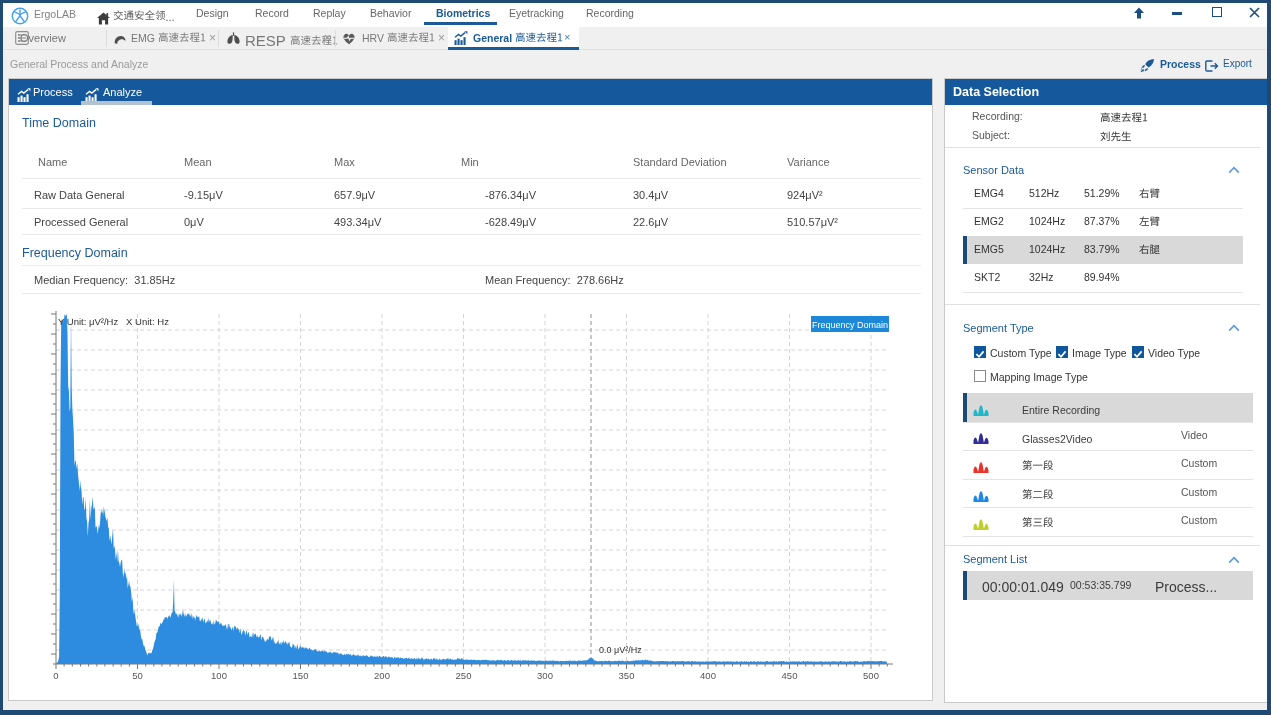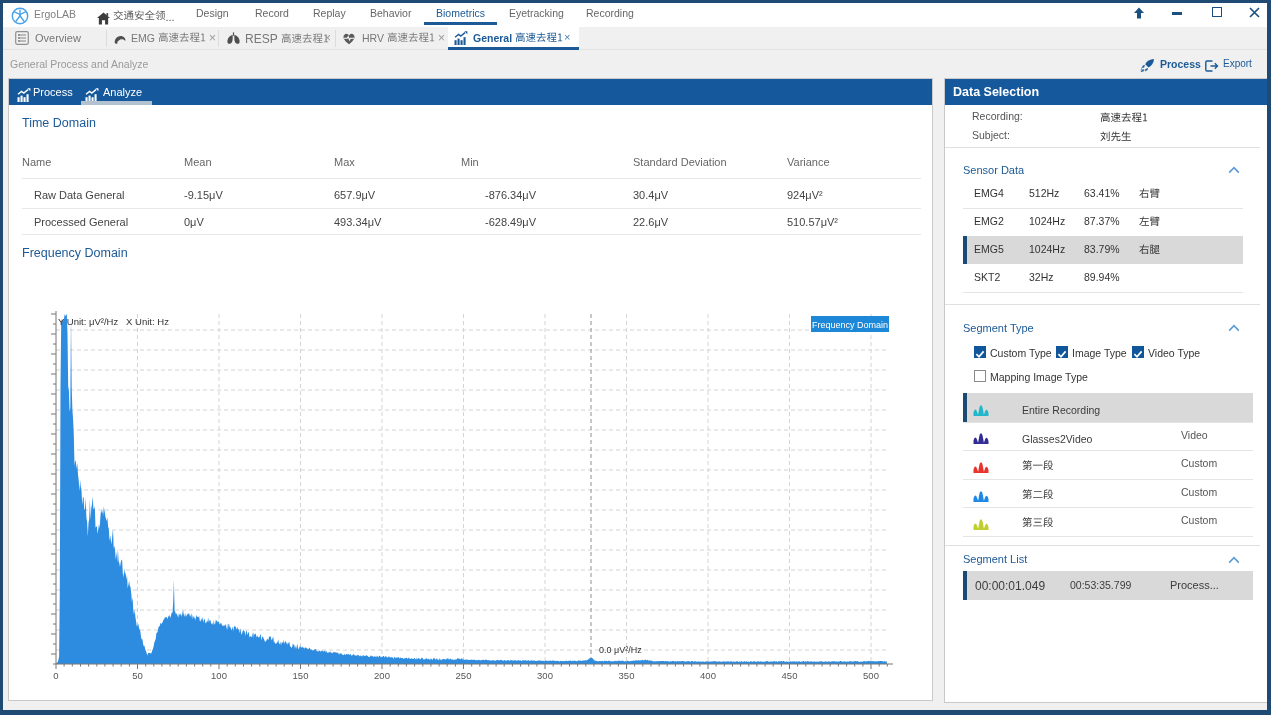--- a/index.html
+++ b/index.html
@@ -37,21 +37,21 @@
         <path transform="translate(21,9.24) scale(0.0105,-0.0105)" d="M414 823C430 793 447 756 461 725H93V522H168V654H829V522H908V725H549C534 758 510 806 491 842ZM656 378C625 297 581 232 524 178C452 207 379 233 310 256C335 292 362 334 389 378ZM299 378C263 320 225 266 193 223C276 195 367 162 456 125C359 60 234 18 82 -9C98 -25 121 -59 130 -77C293 -42 429 10 536 91C662 36 778 -23 852 -73L914 -8C837 41 723 96 599 148C660 209 707 285 742 378H935V449H430C457 499 482 549 502 596L421 612C401 561 372 505 341 449H69V378Z"></path>
         <path transform="translate(31.5,9.24) scale(0.0105,-0.0105)" d="M493 851C392 692 209 545 26 462C45 446 67 421 78 401C118 421 158 444 197 469V404H461V248H203V181H461V16H76V-52H929V16H539V181H809V248H539V404H809V470C847 444 885 420 925 397C936 419 958 445 977 460C814 546 666 650 542 794L559 820ZM200 471C313 544 418 637 500 739C595 630 696 546 807 471Z"></path>
         <path transform="translate(42,9.24) scale(0.0105,-0.0105)" d="M695 508C692 160 681 37 442 -32C455 -44 474 -69 480 -84C735 -6 755 139 758 508ZM726 94C793 41 877 -32 918 -78L966 -32C924 13 838 84 771 134ZM205 548C241 511 283 460 304 427L354 462C334 493 292 541 254 577ZM531 612V140H599V554H851V142H921V612H727C740 644 754 682 768 718H950V784H506V718H697C687 684 673 644 660 612ZM266 841C221 723 135 591 34 505C49 494 74 471 86 458C160 525 225 611 275 703C342 633 417 548 453 491L499 544C460 601 376 692 305 762C314 782 323 803 331 823ZM101 386V320H363C330 253 283 173 244 118C218 142 192 166 167 187L117 149C192 83 283 -10 326 -70L380 -25C359 3 327 37 292 72C346 149 417 265 456 361L408 390L396 386Z"></path>
       </svg><span style="color:#5a5a5a;font-size:11px">...</span></span>
 <span class="mi" style="left:193px">Design</span>
 <span class="mi" style="left:252px">Record</span>
 <span class="mi" style="left:310px">Replay</span>
 <span class="mi" style="left:367px">Behavior</span>
 <span class="mi" style="left:506px">Eyetracking</span>
 <span class="mi" style="left:583px">Recording</span>
-<span class="mi" style="left:433px;color:#1b5a96;font-weight:normal">Biometrics</span>
+<span class="mi" style="left:433px;color:#1b5a96;font-weight:bold">Biometrics</span>
 <div class="abs" style="left:421px;top:19px;width:73px;height:3px;background:#1b5a96"></div>
 <svg class="abs" style="left:1130px;top:4px" width="12" height="12" viewBox="0 0 12 12">
       <path d="M6,0.5 L11,6 L8,6 L8,11.5 L4,11.5 L4,6 L1,6 Z" fill="#1a4f80"></path>
     </svg>
 <div class="abs" style="left:1169px;top:9px;width:10px;height:2.5px;background:#1a4f80"></div>
 <div class="abs" style="left:1209px;top:4px;width:10px;height:10px;border:1.8px solid #1a4f80"></div>
 <svg class="abs" style="left:1246px;top:4px" width="11" height="11" viewBox="0 0 11 11">
       <path d="M1,1 L10,10 M10,1 L1,10" stroke="#1a4f80" stroke-width="1.6"></path>
     </svg>
 </div>
@@ -60,40 +60,40 @@
         <rect x="0.7" y="0.7" width="12.6" height="12.6" rx="1.5" fill="none" stroke="#8f8f8f" stroke-width="1.2"></rect>
         <g stroke="#8f8f8f" stroke-width="1.1">
           <line x1="3" y1="4" x2="11" y2="4"></line>
           <line x1="3" y1="7" x2="11" y2="7"></line>
           <line x1="3" y1="10" x2="11" y2="10"></line>
         </g>
         <rect x="3" y="3.2" width="2" height="1.6" fill="#8f8f8f"></rect>
         <rect x="3" y="6.2" width="2" height="1.6" fill="#8f8f8f"></rect>
         <rect x="3" y="9.2" width="2" height="1.6" fill="#8f8f8f"></rect>
       </svg></span>
-    <span class="tab" style="left:32px;top:5px">Overview</span>
+    <span class="tab" style="left:17px;top:5px">Overview</span>
 <div class="abs" style="left:103px;top:3px;width:1px;height:17px;background:#dcdcdc"></div>
 <span class="tab" style="left:110px;top:4px"><svg width="14" height="13" viewBox="0 0 14 13" style="display:inline-block;vertical-align:middle">
         <path d="M1.8,11.2 C1.2,6.5 5.2,3.3 9.2,4.3 C11.7,5 12.8,7 12.3,9.2 C10.8,7 7.8,6.7 5.8,8.4 C4.5,9.5 4.1,10.3 4.3,11.9 Z" fill="#4f4f4f"></path>
       </svg></span>
     <span class="tab" style="left:128px;top:5px;font-size:10.5px">EMG <svg width="47.8" height="13.7" viewBox="0 0 47.8 13.7" style="display:inline-block;vertical-align:middle;" fill="#787878">
         <path transform="translate(0,9.24) scale(0.0105,-0.0105)" d="M286 559H719V468H286ZM211 614V413H797V614ZM441 826 470 736H59V670H937V736H553C542 768 527 810 513 843ZM96 357V-79H168V294H830V-1C830 -12 825 -16 813 -16C801 -16 754 -17 711 -15C720 -31 731 -54 735 -72C799 -72 842 -72 869 -63C896 -53 905 -37 905 0V357ZM281 235V-21H352V29H706V235ZM352 179H638V85H352Z"></path>
         <path transform="translate(10.5,9.24) scale(0.0105,-0.0105)" d="M68 760C124 708 192 634 223 587L283 632C250 679 181 750 125 799ZM266 483H48V413H194V100C148 84 95 42 42 -9L89 -72C142 -10 194 43 231 43C254 43 285 14 327 -11C397 -50 482 -61 600 -61C695 -61 869 -55 941 -50C942 -29 954 5 962 24C865 14 717 7 602 7C494 7 408 13 344 50C309 69 286 87 266 97ZM428 528H587V400H428ZM660 528H827V400H660ZM587 839V736H318V671H587V588H358V340H554C496 255 398 174 306 135C322 121 344 96 355 78C437 121 525 198 587 283V49H660V281C744 220 833 147 880 95L928 145C875 201 773 279 684 340H899V588H660V671H945V736H660V839Z"></path>
         <path transform="translate(21,9.24) scale(0.0105,-0.0105)" d="M145 -46C184 -30 240 -27 785 16C805 -15 822 -44 834 -70L906 -31C860 57 763 190 672 289L605 257C651 206 699 144 741 84L245 48C320 131 397 235 463 344H951V419H539V608H877V683H539V841H460V683H130V608H460V419H53V344H370C306 231 221 123 194 93C164 57 141 34 119 29C129 8 141 -30 145 -46Z"></path>
         <path transform="translate(31.5,9.24) scale(0.0105,-0.0105)" d="M532 733H834V549H532ZM462 798V484H907V798ZM448 209V144H644V13H381V-53H963V13H718V144H919V209H718V330H941V396H425V330H644V209ZM361 826C287 792 155 763 43 744C52 728 62 703 65 687C112 693 162 702 212 712V558H49V488H202C162 373 93 243 28 172C41 154 59 124 67 103C118 165 171 264 212 365V-78H286V353C320 311 360 257 377 229L422 288C402 311 315 401 286 426V488H411V558H286V729C333 740 377 753 413 768Z"></path>
         <path transform="translate(42,9.24) scale(0.0105,-0.0105)" d="M88 0H490V76H343V733H273C233 710 186 693 121 681V623H252V76H88Z"></path>
       </svg></span>
     <span class="tab x" style="left:206px;top:4px">×</span>
 <div class="abs" style="left:215px;top:3px;width:1px;height:17px;background:#dcdcdc"></div>
 <span class="tab" style="left:224px;top:4px"><svg width="13" height="13" viewBox="0 0 13 13" style="display:inline-block;vertical-align:middle">
         <path d="M5.7,3.6 L5.7,6.2 C5.7,9.5 4.6,11.8 2.4,11.8 C1,11.8 0.4,10.9 0.4,9.4 C0.4,6.4 2.6,3.4 5.7,2.9 Z" fill="#4f4f4f"></path>
         <path d="M7.3,3.6 L7.3,6.2 C7.3,9.5 8.4,11.8 10.6,11.8 C12,11.8 12.6,10.9 12.6,9.4 C12.6,6.4 10.4,3.4 7.3,2.9 Z" fill="#4f4f4f"></path>
         <rect x="5.9" y="0.4" width="1.2" height="3.4" fill="#4f4f4f"></rect>
       </svg></span>
-    <span class="tab" style="left:242px;top:5px;font-size:12px">RESP <svg width="47.8" height="13.7" viewBox="0 0 47.8 13.7" style="display:inline-block;vertical-align:middle;" fill="#787878">
+    <span class="tab" style="left:242px;top:5px;font-size:15px">RESP <svg width="47.8" height="13.7" viewBox="0 0 47.8 13.7" style="display:inline-block;vertical-align:middle;" fill="#787878">
         <path transform="translate(0,9.24) scale(0.0105,-0.0105)" d="M286 559H719V468H286ZM211 614V413H797V614ZM441 826 470 736H59V670H937V736H553C542 768 527 810 513 843ZM96 357V-79H168V294H830V-1C830 -12 825 -16 813 -16C801 -16 754 -17 711 -15C720 -31 731 -54 735 -72C799 -72 842 -72 869 -63C896 -53 905 -37 905 0V357ZM281 235V-21H352V29H706V235ZM352 179H638V85H352Z"></path>
         <path transform="translate(10.5,9.24) scale(0.0105,-0.0105)" d="M68 760C124 708 192 634 223 587L283 632C250 679 181 750 125 799ZM266 483H48V413H194V100C148 84 95 42 42 -9L89 -72C142 -10 194 43 231 43C254 43 285 14 327 -11C397 -50 482 -61 600 -61C695 -61 869 -55 941 -50C942 -29 954 5 962 24C865 14 717 7 602 7C494 7 408 13 344 50C309 69 286 87 266 97ZM428 528H587V400H428ZM660 528H827V400H660ZM587 839V736H318V671H587V588H358V340H554C496 255 398 174 306 135C322 121 344 96 355 78C437 121 525 198 587 283V49H660V281C744 220 833 147 880 95L928 145C875 201 773 279 684 340H899V588H660V671H945V736H660V839Z"></path>
         <path transform="translate(21,9.24) scale(0.0105,-0.0105)" d="M145 -46C184 -30 240 -27 785 16C805 -15 822 -44 834 -70L906 -31C860 57 763 190 672 289L605 257C651 206 699 144 741 84L245 48C320 131 397 235 463 344H951V419H539V608H877V683H539V841H460V683H130V608H460V419H53V344H370C306 231 221 123 194 93C164 57 141 34 119 29C129 8 141 -30 145 -46Z"></path>
         <path transform="translate(31.5,9.24) scale(0.0105,-0.0105)" d="M532 733H834V549H532ZM462 798V484H907V798ZM448 209V144H644V13H381V-53H963V13H718V144H919V209H718V330H941V396H425V330H644V209ZM361 826C287 792 155 763 43 744C52 728 62 703 65 687C112 693 162 702 212 712V558H49V488H202C162 373 93 243 28 172C41 154 59 124 67 103C118 165 171 264 212 365V-78H286V353C320 311 360 257 377 229L422 288C402 311 315 401 286 426V488H411V558H286V729C333 740 377 753 413 768Z"></path>
         <path transform="translate(42,9.24) scale(0.0105,-0.0105)" d="M88 0H490V76H343V733H273C233 710 186 693 121 681V623H252V76H88Z"></path>
       </svg></span>
     <span class="tab x" style="left:321px;top:4px">×</span>
 <div class="abs" style="left:332px;top:3px;width:1px;height:17px;background:#dcdcdc"></div>
 <span class="tab" style="left:339px;top:4px"><svg width="14" height="13" viewBox="0 0 14 13" style="display:inline-block;vertical-align:middle">
         <path d="M7,12.2 C1.6,8.3 0.6,5 2.2,3 C3.8,1.1 6.3,1.7 7,3.9 C7.7,1.7 10.2,1.1 11.8,3 C13.4,5 12.4,8.3 7,12.2 Z" fill="#5a5a5a"></path>
@@ -156,21 +156,21 @@
           <rect x="6.5" y="9.2" width="2.1" height="4.8" fill="#fff"></rect>
           <rect x="9.5" y="6.2" width="2.1" height="7.8" fill="#fff"></rect>
           <path d="M1,6.2 L4.6,3.4 L6.8,5 L11,1.6" stroke="#fff" stroke-width="1.4" fill="none"></path>
           <path d="M10.4,0.2 L13.4,0.2 L13.4,3.2 Z" fill="#fff"></path>
         </svg></span>
       <span class="abs" style="left:94px;top:7px;font-size:11px;color:#fff;font-weight:normal">Analyze</span>
 <div class="abs" style="left:72px;top:22px;width:71px;height:4px;background:#b3c2d1"></div>
 </div>
 <div class="abs h2" style="left:13px;top:37px">Time Domain</div>
 <div class="abs" style="left:13px;top:69px;width:899px;height:85px;font-size:11px;color:#555">
-<span class="abs" style="left:0;top:8px;color:#666">Name</span>
+<span class="abs" style="left:16px;top:8px;color:#666">Name</span>
 <span class="abs" style="left:162px;top:8px;color:#666">Mean</span>
 <span class="abs" style="left:312px;top:8px;color:#666">Max</span>
 <span class="abs" style="left:439px;top:8px;color:#666">Min</span>
 <span class="abs" style="left:611px;top:8px;color:#666">Standard Deviation</span>
 <span class="abs" style="left:765px;top:8px;color:#666">Variance</span>
 <div class="abs" style="left:0;top:30px;width:899px;height:1px;background:#e8e8e8"></div>
 <span class="abs" style="left:12px;top:41px;color:#444">Raw Data General</span>
 <span class="abs" style="left:162px;top:41px;color:#444">-9.15μV</span>
 <span class="abs" style="left:312px;top:41px;color:#444">657.9μV</span>
 <span class="abs" style="left:463px;top:41px;color:#444">-876.34μV</span>
@@ -179,20 +179,26 @@
 <div class="abs" style="left:0;top:59.5px;width:899px;height:1px;background:#e8e8e8"></div>
 <span class="abs" style="left:12px;top:68px;color:#444">Processed General</span>
 <span class="abs" style="left:162px;top:68px;color:#444">0μV</span>
 <span class="abs" style="left:312px;top:68px;color:#444">493.34μV</span>
 <span class="abs" style="left:463px;top:68px;color:#444">-628.49μV</span>
 <span class="abs" style="left:611px;top:68px;color:#444">22.6μV</span>
 <span class="abs" style="left:765px;top:68px;color:#444">510.57μV²</span>
 <div class="abs" style="left:0;top:86px;width:899px;height:1px;background:#e8e8e8"></div>
 </div>
 <div class="abs h2" style="left:13px;top:167px">Frequency Domain</div>
+<div class="abs" style="left:13px;top:186px;width:899px;height:28px;font-size:11px;color:#444">
+<div class="abs" style="left:0;top:0;width:899px;height:1px;background:#ececec"></div>
+<span class="abs" style="left:12px;top:9px">Median Frequency:&nbsp; 31.85Hz</span>
+<span class="abs" style="left:463px;top:9px">Mean Frequency:&nbsp; 278.66Hz</span>
+<div class="abs" style="left:0;top:28px;width:899px;height:1px;background:#e8e8e8"></div>
+</div>
 <svg class="abs" style="left:2px;top:222px" width="920" height="392" viewBox="0 0 920 392">
 <path d="M126.5,13 V363 M208,13 V363 M289.5,13 V363 M371,13 V363 M452.5,13 V363 M534,13 V363 M615.5,13 V363 M697,13 V363 M778.5,13 V363 M860,13 V363 M45,29 H876 M45,49 H876 M45,69 H876 M45,89 H876 M45,109 H876 M45,129 H876 M45,149 H876 M45,169 H876 M45,189 H876 M45,209 H876 M45,229 H876 M45,249 H876 M45,269 H876 M45,289 H876 M45,309 H876 M45,329 H876 M45,349 H876" stroke="#d4d4d4" stroke-width="1" fill="none" stroke-dasharray="4 3"></path>
 <path d="M580,13 V363" stroke="#8f8f8f" stroke-width="1" fill="none" stroke-dasharray="4 3"></path>
 <path d="M45,363 L46,361.6 L46.7,361.2 L47.4,358.9 L48.1,355.5 L48.8,290.6 L49.5,85.4 L50.2,21.4 L50.9,17.9 L51.6,20.6 L52.3,19.5 L53,17.7 L53.7,13 L54.4,15 L55.1,14.1 L55.8,13 L56.5,32.8 L57.2,85.2 L57.9,89.5 L58.6,110.4 L59.3,107.1 L60,13 L60.7,86.6 L61.4,108.8 L62.1,118.4 L62.8,133.6 L63.5,164.9 L64.2,159.2 L64.9,160.7 L65.6,167.8 L66.3,161.7 L67,173.8 L67.7,179.3 L68.4,190.5 L69.1,179 L69.8,186.1 L70.5,188.7 L71.2,204 L71.9,196.8 L72.6,195.7 L73.3,209.2 L74,207.7 L74.7,196.9 L75.4,216.8 L76.1,220.6 L76.8,235.6 L77.5,221.9 L78.2,218.1 L78.9,198 L79.6,218.7 L80.3,207.1 L81,203.2 L81.7,195.6 L82.4,207.8 L83.1,208.3 L83.8,204.8 L84.5,226.4 L85.2,226 L85.9,224.9 L86.6,232.9 L87.3,228.1 L88,222.9 L88.7,227.2 L89.4,215.6 L90.1,208.6 L90.8,211.4 L91.5,212.2 L92.2,205 L92.9,215.1 L93.6,206.7 L94.3,215.3 L95,217.4 L95.7,219.9 L96.4,216.6 L97.1,225.8 L97.8,227.6 L98.5,240.3 L99.2,234.3 L99.9,239.2 L100.6,243.5 L101.3,234.3 L102,227.9 L102.7,247.3 L103.4,244.6 L104.1,250.1 L104.8,258.8 L105.5,250.5 L106.2,261.6 L106.9,247.5 L107.6,260 L108.3,261.9 L109,266 L109.7,261.6 L110.4,259.3 L111.1,258.4 L111.8,272.2 L112.5,276.7 L113.2,267.1 L113.9,272.7 L114.6,271.7 L115.3,278.7 L116,273.7 L116.7,287.3 L117.4,283.7 L118.1,279.8 L118.8,284.7 L119.5,286.1 L120.2,291.9 L120.9,300.7 L121.6,296.3 L122.3,309.3 L123,313.8 L123.7,308.2 L124.4,316 L125.1,320.4 L125.8,325.2 L126.5,324.7 L127.2,322.5 L127.9,326.2 L128.6,328.4 L129.3,330 L130,335.7 L130.7,338.4 L131.4,337.9 L132.1,343 L132.8,345.2 L133.5,344.7 L134.2,348.4 L134.9,349.8 L135.6,352.1 L136.3,354.4 L137,352.3 L137.7,351.9 L138.4,352 L139.1,351.4 L139.8,352.8 L140.5,352.1 L141.2,349.6 L141.9,348.1 L142.6,345.4 L143.3,341.6 L144,339.7 L144.7,338 L145.4,331.9 L146.1,331.8 L146.8,330 L147.5,326.1 L148.2,325.5 L148.9,324.6 L149.6,321.4 L150.3,323.3 L151,321.7 L151.7,321.2 L152.4,318.8 L153.1,318.4 L153.8,316.3 L154.5,316.6 L155.2,315.8 L155.9,316.6 L156.6,318.3 L157.3,314.6 L158,316.2 L158.7,313.5 L159.4,317.2 L160.1,314.1 L160.8,311.3 L161.5,312 L162.2,300.4 L162.9,278.8 L163.6,309.5 L164.3,310.9 L165,313.6 L165.7,312.1 L166.4,316 L167.1,312.1 L167.8,316.9 L168.5,312.6 L169.2,313.9 L169.9,312.3 L170.6,315.7 L171.3,312.6 L172,308.8 L172.7,313.2 L173.4,315.7 L174.1,311.7 L174.8,315.7 L175.5,315 L176.2,312.4 L176.9,313.7 L177.6,312.6 L178.3,312.6 L179,316.1 L179.7,314.3 L180.4,312.3 L181.1,318.5 L181.8,314 L182.5,315.8 L183.2,317.7 L183.9,315.3 L184.6,319.7 L185.3,313.7 L186,315.7 L186.7,315.8 L187.4,316.4 L188.1,314.8 L188.8,319.9 L189.5,320.5 L190.2,317.1 L190.9,319.8 L191.6,315.7 L192.3,321.5 L193,318.8 L193.7,317.5 L194.4,322.2 L195.1,322 L195.8,320.2 L196.5,320.7 L197.2,316.6 L197.9,321.4 L198.6,319.1 L199.3,319 L200,321.4 L200.7,323.4 L201.4,322 L202.1,324 L202.8,318.8 L203.5,323.7 L204.2,322.6 L204.9,318.4 L205.6,319.7 L206.3,320.4 L207,321.4 L207.7,319.8 L208.4,323.6 L209.1,323 L209.8,321.8 L210.5,322.5 L211.2,325 L211.9,324 L212.6,324.9 L213.3,325.1 L214,323.6 L214.7,323.5 L215.4,328.6 L216.1,322.2 L216.8,328.9 L217.5,322.8 L218.2,323.3 L218.9,326.8 L219.6,326 L220.3,329.6 L221,328.1 L221.7,325.5 L222.4,330.5 L223.1,324.3 L223.8,326.1 L224.5,325.2 L225.2,327.1 L225.9,328.7 L226.6,325.8 L227.3,328.8 L228,327.9 L228.7,332.2 L229.4,326.9 L230.1,332.3 L230.8,333.8 L231.5,330.9 L232.2,328.2 L232.9,330.2 L233.6,329.9 L234.3,335.1 L235,330.6 L235.7,329.7 L236.4,334.1 L237.1,331.9 L237.8,330.7 L238.5,336.8 L239.2,334.7 L239.9,335.9 L240.6,336 L241.3,331.4 L242,336.9 L242.7,331.3 L243.4,333.9 L244.1,332.8 L244.8,332.8 L245.5,336.6 L246.2,334.2 L246.9,336.1 L247.6,336.3 L248.3,336.5 L249,334.3 L249.7,333 L250.4,339.6 L251.1,336.1 L251.8,335.4 L252.5,337 L253.2,338.7 L253.9,340.4 L254.6,340.8 L255.3,339.8 L256,338.4 L256.7,337.8 L257.4,339.2 L258.1,335 L258.8,335.9 L259.5,335.1 L260.2,337.9 L260.9,339.4 L261.6,336.8 L262.3,335.9 L263,342.5 L263.7,339.9 L264.4,342.9 L265.1,342.4 L265.8,342.1 L266.5,340.9 L267.2,338.5 L267.9,342.1 L268.6,343.6 L269.3,340.6 L270,344.6 L270.7,341.2 L271.4,341.3 L272.1,341.9 L272.8,338.7 L273.5,343.2 L274.2,339.4 L274.9,341.2 L275.6,342 L276.3,344 L277,340.8 L277.7,342.8 L278.4,340.5 L279.1,346.2 L279.8,344.9 L280.5,347 L281.2,345.9 L281.9,341.9 L282.6,344.1 L283.3,343.7 L284,347.9 L284.7,344.4 L285.4,348.1 L286.1,342.4 L286.8,345.6 L287.5,348.4 L288.2,347.2 L288.9,344.6 L289.6,345.7 L290.3,346.4 L291,346.7 L291.7,345.5 L292.4,347.1 L293.1,346.2 L293.8,348 L294.5,346 L295.2,347.3 L295.9,346.8 L296.6,347.9 L297.3,348.6 L298,346.9 L298.7,346.8 L299.4,348.3 L300.1,349.1 L300.8,348.6 L301.5,349.2 L302.2,349.7 L302.9,348.6 L303.6,348.5 L304.3,348.3 L305,348 L305.7,350.2 L306.4,350.1 L307.1,350.8 L307.8,349.9 L308.5,349.4 L309.2,349.8 L309.9,351 L310.6,349.5 L311.3,349.7 L312,349.7 L312.7,350.7 L313.4,350.1 L314.1,349.3 L314.8,351.2 L315.5,349.9 L316.2,351.6 L316.9,351.9 L317.6,351.5 L318.3,350.4 L319,351.9 L319.7,350.2 L320.4,352.1 L321.1,351.4 L321.8,352.4 L322.5,350.8 L323.2,350.7 L323.9,351.7 L324.6,351.1 L325.3,352 L326,351.1 L326.7,352.1 L327.4,352.3 L328.1,353.8 L328.8,352.1 L329.5,352.6 L330.2,352.8 L330.9,352.7 L331.6,354 L332.3,353.8 L333,354.2 L333.7,352.4 L334.4,353.9 L335.1,353.5 L335.8,352.7 L336.5,353.6 L337.2,352.8 L337.9,353.4 L338.6,353.9 L339.3,352.8 L340,354 L340.7,354.7 L341.4,354.2 L342.1,353.3 L342.8,353.2 L343.5,354.2 L344.2,354.4 L344.9,354.5 L345.6,354.8 L346.3,353.4 L347,354.7 L347.7,353.7 L348.4,355.6 L349.1,353.9 L349.8,355.2 L350.5,354.8 L351.2,355.7 L351.9,353.9 L352.6,354.5 L353.3,354.7 L354,355.3 L354.7,354.7 L355.4,354.1 L356.1,354.7 L356.8,355 L357.5,356 L358.2,355.8 L358.9,356.1 L359.6,354.4 L360.3,354.6 L361,355.6 L361.7,354.9 L362.4,356.3 L363.1,354.5 L363.8,356 L364.5,355.2 L365.2,356.4 L365.9,354.6 L366.6,355.3 L367.3,356.5 L368,354.9 L368.7,354.8 L369.4,355.5 L370.1,356.6 L370.8,355.5 L371.5,356 L372.2,355.1 L372.9,355 L373.6,356.5 L374.3,355.3 L375,355.2 L375.7,356.1 L376.4,357 L377.1,355.5 L377.8,355.7 L378.5,355.7 L379.2,356.9 L379.9,355.8 L380.6,356.5 L381.3,355.9 L382,357.3 L382.7,357.8 L383.4,355.7 L384.1,355.9 L384.8,357.6 L385.5,356.6 L386.2,356.4 L386.9,356.4 L387.6,356 L388.3,357.8 L389,356.3 L389.7,356.7 L390.4,357.2 L391.1,357 L391.8,357 L392.5,357.7 L393.2,358 L393.9,356.8 L394.6,357.2 L395.3,356.7 L396,356.9 L396.7,358 L397.4,357.1 L398.1,356.4 L398.8,357.9 L399.5,357.7 L400.2,357.7 L400.9,357.1 L401.6,358.1 L402.3,358.1 L403,357.2 L403.7,357 L404.4,358 L405.1,358.7 L405.8,356.4 L406.5,358.3 L407.2,357.7 L407.9,356.6 L408.6,358.1 L409.3,358.6 L410,357.5 L410.7,356.8 L411.4,356.8 L412.1,358.1 L412.8,358.8 L413.5,358.5 L414.2,357.2 L414.9,358.4 L415.6,356.7 L416.3,358.6 L417,357.5 L417.7,357.9 L418.4,358.2 L419.1,359.1 L419.8,357.4 L420.5,357.8 L421.2,359 L421.9,358.3 L422.6,357.1 L423.3,357.3 L424,357.5 L424.7,359.1 L425.4,357.8 L426.1,357.3 L426.8,358.9 L427.5,359.2 L428.2,357.1 L428.9,358.7 L429.6,358.6 L430.3,359.2 L431,357.9 L431.7,358.5 L432.4,357.7 L433.1,358 L433.8,358.3 L434.5,358.8 L435.2,358.3 L435.9,357.3 L436.6,357.8 L437.3,357.3 L438,358.9 L438.7,357.7 L439.4,357.8 L440.1,357.7 L440.8,358.9 L441.5,358.1 L442.2,359.3 L442.9,358.3 L443.6,358.9 L444.3,358.2 L445,358.7 L445.7,358.3 L446.4,356.9 L447.1,357.8 L447.8,357.2 L448.5,357.7 L449.2,358.4 L449.9,357.8 L450.6,357.3 L451.3,357.5 L452,359.1 L452.7,358.2 L453.4,359 L454.1,358.5 L454.8,358.7 L455.5,358.4 L456.2,358.7 L456.9,358.6 L457.6,359 L458.3,359.1 L459,359 L459.7,358.5 L460.4,358.7 L461.1,358.8 L461.8,358.9 L462.5,358.7 L463.2,358.6 L463.9,359.1 L464.6,359.3 L465.3,358.7 L466,359.4 L466.7,359.1 L467.4,359 L468.1,358.8 L468.8,359.2 L469.5,359.4 L470.2,358.9 L470.9,359 L471.6,358.9 L472.3,358.6 L473,359.2 L473.7,358.9 L474.4,358.7 L475.1,358.7 L475.8,358.7 L476.5,359.2 L477.2,359.3 L477.9,359.2 L478.6,359.2 L479.3,359.5 L480,359.5 L480.7,359.4 L481.4,359.3 L482.1,359.4 L482.8,359.1 L483.5,359.7 L484.2,359.7 L484.9,359.4 L485.6,359.2 L486.3,359 L487,358.8 L487.7,359.3 L488.4,359.7 L489.1,358.8 L489.8,359 L490.5,359 L491.2,359.4 L491.9,359.6 L492.6,359.7 L493.3,359.1 L494,359.3 L494.7,359.7 L495.4,359.8 L496.1,359.3 L496.8,359.3 L497.5,359 L498.2,359.7 L498.9,359.7 L499.6,359.1 L500.3,358.9 L501,359.6 L501.7,359.6 L502.4,359.4 L503.1,359.2 L503.8,359.4 L504.5,359.1 L505.2,359.7 L505.9,359.7 L506.6,359.4 L507.3,359 L508,359.2 L508.7,359.7 L509.4,359 L510.1,360 L510.8,359.9 L511.5,359.3 L512.2,359.2 L512.9,359.3 L513.6,359.6 L514.3,359.3 L515,359.3 L515.7,359.8 L516.4,359.5 L517.1,359.4 L517.8,359.1 L518.5,359.9 L519.2,359.8 L519.9,359.5 L520.6,359.3 L521.3,359.6 L522,359.9 L522.7,359.2 L523.4,359.4 L524.1,360.1 L524.8,360 L525.5,360.1 L526.2,359.4 L526.9,360 L527.6,359.3 L528.3,359.6 L529,359.7 L529.7,359.6 L530.4,360 L531.1,359.5 L531.8,360.1 L532.5,359.8 L533.2,360.2 L533.9,360.1 L534.6,359.6 L535.3,359.8 L536,359.4 L536.7,360.2 L537.4,359.4 L538.1,360.2 L538.8,359.6 L539.5,359.5 L540.2,359.7 L540.9,360.1 L541.6,359.6 L542.3,359.4 L543,359.6 L543.7,360.1 L544.4,360.2 L545.1,359.5 L545.8,360 L546.5,360.1 L547.2,359.7 L547.9,360.2 L548.6,360.4 L549.3,359.8 L550,360 L550.7,360.3 L551.4,359.7 L552.1,360.3 L552.8,359.9 L553.5,360.2 L554.2,359.9 L554.9,359.8 L555.6,359.7 L556.3,359.9 L557,360.2 L557.7,359.5 L558.4,359.9 L559.1,359.5 L559.8,359.6 L560.5,360.2 L561.2,359.6 L561.9,360.2 L562.6,359.8 L563.3,359.5 L564,360 L564.7,359.7 L565.4,360.2 L566.1,359.9 L566.8,360.2 L567.5,359.3 L568.2,359.5 L568.9,359.7 L569.6,359.6 L570.3,359.9 L571,359.7 L571.7,359.5 L572.4,359.5 L573.1,359.5 L573.8,359.5 L574.5,359.1 L575.2,359.6 L575.9,359.3 L576.6,358.7 L577.3,358.6 L578,359 L578.7,359.1 L579.4,358.4 L580.1,359 L580.8,359.4 L581.5,359 L582.2,359.7 L582.9,359.6 L583.6,359.2 L584.3,359.9 L585,359.6 L585.7,360.1 L586.4,360.3 L587.1,360.3 L587.8,360.2 L588.5,360 L589.2,360.3 L589.9,359.9 L590.6,360.1 L591.3,359.8 L592,360.2 L592.7,360.4 L593.4,359.6 L594.1,359.9 L594.8,359.8 L595.5,359.9 L596.2,360.2 L596.9,360.1 L597.6,359.7 L598.3,359.6 L599,360.3 L599.7,360.2 L600.4,360.3 L601.1,360.2 L601.8,360.2 L602.5,360.4 L603.2,359.8 L603.9,360.3 L604.6,359.8 L605.3,360.3 L606,359.7 L606.7,360.3 L607.4,359.6 L608.1,360 L608.8,359.5 L609.5,360 L610.2,360.2 L610.9,359.6 L611.6,359.6 L612.3,359.9 L613,360.3 L613.7,360.4 L614.4,360 L615.1,360.2 L615.8,360.2 L616.5,359.6 L617.2,360.1 L617.9,360.1 L618.6,360.4 L619.3,360.1 L620,360.2 L620.7,359.8 L621.4,360.1 L622.1,359.4 L622.8,359.6 L623.5,360.1 L624.2,359.2 L624.9,359.4 L625.6,359.3 L626.3,359.5 L627,359.4 L627.7,359.2 L628.4,359.2 L629.1,359.8 L629.8,359 L630.5,359.5 L631.2,359.1 L631.9,358.8 L632.6,359.4 L633.3,359.2 L634,358.7 L634.7,358.5 L635.4,359.4 L636.1,359.1 L636.8,358.8 L637.5,359.8 L638.2,359.6 L638.9,359.2 L639.6,359.8 L640.3,359.5 L641,360 L641.7,360 L642.4,360.4 L643.1,360.3 L643.8,360.3 L644.5,360.5 L645.2,360.1 L645.9,360.5 L646.6,360 L647.3,360.3 L648,360.3 L648.7,360 L649.4,359.9 L650.1,359.9 L650.8,359.9 L651.5,360.1 L652.2,360 L652.9,360 L653.6,360.4 L654.3,359.9 L655,360.1 L655.7,360.2 L656.4,360.3 L657.1,360.3 L657.8,360.3 L658.5,360.7 L659.2,360.2 L659.9,360.2 L660.6,360.6 L661.3,360.1 L662,359.9 L662.7,359.9 L663.4,360.5 L664.1,360.6 L664.8,359.9 L665.5,360.6 L666.2,360.2 L666.9,360.1 L667.6,360.6 L668.3,359.9 L669,360.4 L669.7,360.2 L670.4,359.9 L671.1,360 L671.8,359.9 L672.5,360.6 L673.2,360 L673.9,360.5 L674.6,360.8 L675.3,360.1 L676,360.7 L676.7,360.1 L677.4,360.1 L678.1,360.2 L678.8,360.6 L679.5,360.8 L680.2,360.2 L680.9,359.9 L681.6,360 L682.3,360.7 L683,360.6 L683.7,360.1 L684.4,360.2 L685.1,360.7 L685.8,360.6 L686.5,360.7 L687.2,360.3 L687.9,360.6 L688.6,360.7 L689.3,360.4 L690,360.5 L690.7,360.8 L691.4,360.8 L692.1,360.1 L692.8,360.9 L693.5,360.9 L694.2,360.4 L694.9,360.3 L695.6,360.4 L696.3,360.4 L697,360.3 L697.7,360.6 L698.4,360.4 L699.1,360.8 L699.8,360.4 L700.5,360.5 L701.2,360.2 L701.9,360.5 L702.6,360.3 L703.3,360.3 L704,360.1 L704.7,360.2 L705.4,360.7 L706.1,360.4 L706.8,360.5 L707.5,360.6 L708.2,360.5 L708.9,360.3 L709.6,360.8 L710.3,360.8 L711,360.7 L711.7,360.4 L712.4,360.3 L713.1,360.5 L713.8,360.6 L714.5,360.7 L715.2,360.4 L715.9,360.3 L716.6,360.4 L717.3,360.1 L718,361 L718.7,360.4 L719.4,360.6 L720.1,360 L720.8,360.4 L721.5,360.9 L722.2,360.3 L722.9,360.8 L723.6,360.8 L724.3,360.4 L725,361 L725.7,360 L726.4,360.1 L727.1,360.9 L727.8,360.7 L728.5,360.5 L729.2,360.9 L729.9,360.2 L730.6,360.3 L731.3,360.6 L732,361 L732.7,360.4 L733.4,360.1 L734.1,360.6 L734.8,360.9 L735.5,360.1 L736.2,360.6 L736.9,360.9 L737.6,360.5 L738.3,361 L739,360.4 L739.7,360.3 L740.4,360.2 L741.1,360.8 L741.8,360.8 L742.5,360.3 L743.2,360 L743.9,360.8 L744.6,360.5 L745.3,360.9 L746,360.2 L746.7,360.4 L747.4,360.3 L748.1,360.2 L748.8,360.9 L749.5,360.1 L750.2,360.8 L750.9,360.8 L751.6,360.5 L752.3,360.7 L753,360.7 L753.7,360.8 L754.4,360.6 L755.1,360.1 L755.8,360.3 L756.5,360.1 L757.2,360.6 L757.9,360.8 L758.6,360.8 L759.3,360.5 L760,360.4 L760.7,360.6 L761.4,360.8 L762.1,360.1 L762.8,360.6 L763.5,360 L764.2,360.5 L764.9,360.8 L765.6,360 L766.3,360.9 L767,360.8 L767.7,360.1 L768.4,360.1 L769.1,360.7 L769.8,359.9 L770.5,360.1 L771.2,360.8 L771.9,360.1 L772.6,359.9 L773.3,360.2 L774,360.9 L774.7,360.7 L775.4,360.2 L776.1,360.8 L776.8,360.8 L777.5,360.7 L778.2,360.8 L778.9,360.7 L779.6,360.1 L780.3,360.9 L781,359.9 L781.7,360.7 L782.4,360.2 L783.1,360.5 L783.8,360.3 L784.5,360.9 L785.2,360 L785.9,360.7 L786.6,360.7 L787.3,360 L788,360.9 L788.7,360 L789.4,360.8 L790.1,360.9 L790.8,360.6 L791.5,360.5 L792.2,360 L792.9,360.1 L793.6,360.9 L794.3,360.2 L795,360.3 L795.7,360.7 L796.4,360 L797.1,360.4 L797.8,360.2 L798.5,360.8 L799.2,360.3 L799.9,360.4 L800.6,360.2 L801.3,360.7 L802,360.7 L802.7,360.5 L803.4,360.2 L804.1,360.9 L804.8,360.6 L805.5,360.6 L806.2,360.9 L806.9,360.6 L807.6,360.7 L808.3,360.3 L809,360.4 L809.7,360.4 L810.4,360.1 L811.1,360.6 L811.8,360.7 L812.5,360.7 L813.2,360.7 L813.9,360.5 L814.6,360.5 L815.3,360.4 L816,360.6 L816.7,361 L817.4,360 L818.1,361 L818.8,360 L819.5,360.9 L820.2,360.7 L820.9,360 L821.6,360.6 L822.3,360 L823,360.4 L823.7,360.3 L824.4,360.4 L825.1,360.7 L825.8,360 L826.5,361 L827.2,360.7 L827.9,360.2 L828.6,360.6 L829.3,360.1 L830,360.1 L830.7,360.3 L831.4,360.9 L832.1,360.5 L832.8,360.5 L833.5,360.3 L834.2,360.4 L834.9,360.8 L835.6,360.7 L836.3,360.6 L837,360.4 L837.7,360.7 L838.4,360.3 L839.1,360 L839.8,360.2 L840.5,360.8 L841.2,360.2 L841.9,360.7 L842.6,360.2 L843.3,360.5 L844,360.1 L844.7,360.1 L845.4,360.3 L846.1,360.2 L846.8,360.1 L847.5,360.7 L848.2,360.9 L848.9,360.7 L849.6,360.5 L850.3,360.8 L851,360.4 L851.7,360.7 L852.4,360.2 L853.1,360.1 L853.8,360.3 L854.5,360.5 L855.2,360.6 L855.9,359.9 L856.6,360.2 L857.3,360 L858,360.1 L858.7,360.3 L859.4,360.1 L860.1,360.6 L860.8,359.9 L861.5,360.2 L862.2,360.2 L862.9,359.9 L863.6,360.5 L864.3,360.3 L865,360.2 L865.7,360.4 L866.4,360.4 L867.1,360 L867.8,360 L868.5,360.3 L869.2,359.9 L869.9,360.1 L870.6,360.1 L871.3,360 L872,360.7 L872.7,360.5 L873.4,359.9 L874.1,360.5 L874.8,360.4 L875.5,360.1 L876,363 Z" fill="#2e8ce0"></path>
 <path d="M45,10 V363 M45,363 H882" stroke="#777" stroke-width="1" fill="none"></path>
 <path d="M45,13 h-5 M45,23 h-3 M45,33 h-5 M45,43 h-3 M45,53 h-5 M45,63 h-3 M45,73 h-5 M45,83 h-3 M45,93 h-5 M45,103 h-3 M45,113 h-5 M45,123 h-3 M45,133 h-5 M45,143 h-3 M45,153 h-5 M45,163 h-3 M45,173 h-5 M45,183 h-3 M45,193 h-5 M45,203 h-3 M45,213 h-5 M45,223 h-3 M45,233 h-5 M45,243 h-3 M45,253 h-5 M45,263 h-3 M45,273 h-5 M45,283 h-3 M45,293 h-5 M45,303 h-3 M45,313 h-5 M45,323 h-3 M45,333 h-5 M45,343 h-3 M45,353 h-5 M45,363 h-3 M45,363 v5 M53.1,363 v2.5 M61.3,363 v2.5 M69.5,363 v2.5 M77.6,363 v2.5 M85.8,363 v2.5 M93.9,363 v2.5 M102.1,363 v2.5 M110.2,363 v2.5 M118.4,363 v2.5 M126.5,363 v5 M134.7,363 v2.5 M142.8,363 v2.5 M150.9,363 v2.5 M159.1,363 v2.5 M167.2,363 v2.5 M175.4,363 v2.5 M183.6,363 v2.5 M191.7,363 v2.5 M199.8,363 v2.5 M208,363 v5 M216.2,363 v2.5 M224.3,363 v2.5 M232.5,363 v2.5 M240.6,363 v2.5 M248.8,363 v2.5 M256.9,363 v2.5 M265.1,363 v2.5 M273.2,363 v2.5 M281.4,363 v2.5 M289.5,363 v5 M297.6,363 v2.5 M305.8,363 v2.5 M313.9,363 v2.5 M322.1,363 v2.5 M330.2,363 v2.5 M338.4,363 v2.5 M346.6,363 v2.5 M354.7,363 v2.5 M362.9,363 v2.5 M371,363 v5 M379.2,363 v2.5 M387.3,363 v2.5 M395.4,363 v2.5 M403.6,363 v2.5 M411.8,363 v2.5 M419.9,363 v2.5 M428.1,363 v2.5 M436.2,363 v2.5 M444.4,363 v2.5 M452.5,363 v5 M460.7,363 v2.5 M468.8,363 v2.5 M477,363 v2.5 M485.1,363 v2.5 M493.2,363 v2.5 M501.4,363 v2.5 M509.6,363 v2.5 M517.7,363 v2.5 M525.9,363 v2.5 M534,363 v5 M542.2,363 v2.5 M550.3,363 v2.5 M558.5,363 v2.5 M566.6,363 v2.5 M574.8,363 v2.5 M582.9,363 v2.5 M591.1,363 v2.5 M599.2,363 v2.5 M607.4,363 v2.5 M615.5,363 v5 M623.6,363 v2.5 M631.8,363 v2.5 M640,363 v2.5 M648.1,363 v2.5 M656.2,363 v2.5 M664.4,363 v2.5 M672.6,363 v2.5 M680.7,363 v2.5 M688.9,363 v2.5 M697,363 v5 M705.1,363 v2.5 M713.3,363 v2.5 M721.5,363 v2.5 M729.6,363 v2.5 M737.8,363 v2.5 M745.9,363 v2.5 M754.1,363 v2.5 M762.2,363 v2.5 M770.4,363 v2.5 M778.5,363 v5 M786.6,363 v2.5 M794.8,363 v2.5 M803,363 v2.5 M811.1,363 v2.5 M819.2,363 v2.5 M827.4,363 v2.5 M835.6,363 v2.5 M843.7,363 v2.5 M851.9,363 v2.5 M860,363 v5 M868.2,363 v2.5 M876.3,363 v2.5" stroke="#777" stroke-width="1" fill="none"></path>
 <g font-size="9.5" fill="#555" text-anchor="middle">
 <text x="45" y="378">0</text>
 <text x="126.5" y="378">50</text>
 <text x="208" y="378">100</text>
@@ -232,21 +238,21 @@
       </svg></span>
 <div class="abs" style="left:0;top:68px;width:315px;height:1px;background:#e0e0e0"></div>
 <div class="abs h2" style="left:18px;top:85px;font-size:11px">Sensor Data</div>
 <svg style="position:absolute;left:283px;top:87px" width="12" height="8" viewBox="0 0 12 8">
       <path d="M1.2,6.6 L6,1.6 L10.8,6.6" stroke="#5b9bd5" stroke-width="1.6" fill="none"></path>
     </svg>
 <div class="abs" style="left:18px;top:156.5px;width:280px;height:28px;background:#d9d9d9"></div>
 <div class="abs" style="left:18px;top:156.5px;width:4px;height:28px;background:#1b4a75"></div>
 <span class="abs" style="left:29px;top:107.5px;font-size:10.5px;color:#333">EMG4</span>
 <span class="abs" style="left:84px;top:107.5px;font-size:10.5px;color:#333">512Hz</span>
-<span class="abs" style="left:139px;top:107.5px;font-size:10.5px;color:#333">63.41%</span>
+<span class="abs" style="left:139px;top:107.5px;font-size:10.5px;color:#333">51.29%</span>
 <span class="abs" style="left:194px;top:106.5px"><svg width="21" height="13.7" viewBox="0 0 21 13.7" style="display:inline-block;vertical-align:middle;" fill="#333">
         <path transform="translate(0,9.24) scale(0.0105,-0.0105)" d="M412 840C399 778 382 715 361 653H65V580H334C270 420 174 274 31 177C47 162 70 135 82 117C155 169 216 232 268 303V-81H343V-25H788V-76H866V386H323C359 447 390 512 416 580H939V653H442C460 710 476 767 490 825ZM343 48V313H788V48Z"></path>
         <path transform="translate(10.5,9.24) scale(0.0105,-0.0105)" d="M219 531H406V443H219ZM755 294V234H249V294ZM173 349V-80H249V66H755V-1C755 -15 750 -19 734 -20C718 -20 660 -21 601 -19C610 -36 621 -61 625 -79C705 -79 758 -80 789 -70C822 -60 832 -41 832 -1V349ZM249 182H755V121H249ZM666 829C675 813 683 794 689 776H514V722H931V776H765C758 798 746 823 733 842ZM808 710C801 687 784 654 772 629H673C666 653 649 686 633 712L578 700C591 679 604 652 612 629H491V575H689V514H513V461H689V375H760V461H932V514H760V575H960V629H834L871 696ZM109 798V694C109 619 99 517 36 439C50 431 77 408 87 394C123 438 144 492 157 546V394H472V581H164L170 631H464V798ZM173 749H399V681H173V693Z"></path>
       </svg></span>
 <span class="abs" style="left:29px;top:135.5px;font-size:10.5px;color:#333">EMG2</span>
 <span class="abs" style="left:84px;top:135.5px;font-size:10.5px;color:#333">1024Hz</span>
 <span class="abs" style="left:139px;top:135.5px;font-size:10.5px;color:#333">87.37%</span>
 <span class="abs" style="left:194px;top:134.5px"><svg width="21" height="13.7" viewBox="0 0 21 13.7" style="display:inline-block;vertical-align:middle;" fill="#333">
         <path transform="translate(0,9.24) scale(0.0105,-0.0105)" d="M370 840C361 781 350 720 336 659H67V587H319C265 377 177 174 28 39C44 25 67 -3 79 -20C196 89 277 233 336 390V323H560V22H232V-51H949V22H636V323H904V395H338C361 457 380 522 397 587H930V659H414C427 716 438 773 448 829Z"></path>
         <path transform="translate(10.5,9.24) scale(0.0105,-0.0105)" d="M219 531H406V443H219ZM755 294V234H249V294ZM173 349V-80H249V66H755V-1C755 -15 750 -19 734 -20C718 -20 660 -21 601 -19C610 -36 621 -61 625 -79C705 -79 758 -80 789 -70C822 -60 832 -41 832 -1V349ZM249 182H755V121H249ZM666 829C675 813 683 794 689 776H514V722H931V776H765C758 798 746 823 733 842ZM808 710C801 687 784 654 772 629H673C666 653 649 686 633 712L578 700C591 679 604 652 612 629H491V575H689V514H513V461H689V375H760V461H932V514H760V575H960V629H834L871 696ZM109 798V694C109 619 99 517 36 439C50 431 77 408 87 394C123 438 144 492 157 546V394H472V581H164L170 631H464V798ZM173 749H399V681H173V693Z"></path>
@@ -325,16 +331,16 @@
 <span class="abs" style="left:236px;top:435.4px;font-size:10.5px;color:#555">Custom</span>
 <div class="abs" style="left:18px;top:428.4px;width:290px;height:1px;background:#e4e4e4"></div>
 <div class="abs" style="left:18px;top:457px;width:290px;height:1px;background:#e4e4e4"></div>
 <div class="abs" style="left:0;top:466px;width:315px;height:1px;background:#e0e0e0"></div>
 <div class="abs h2" style="left:18px;top:474px;font-size:11px">Segment List</div>
 <svg style="position:absolute;left:283px;top:477px" width="12" height="8" viewBox="0 0 12 8">
       <path d="M1.2,6.6 L6,1.6 L10.8,6.6" stroke="#5b9bd5" stroke-width="1.6" fill="none"></path>
     </svg>
 <div class="abs" style="left:18px;top:492px;width:290px;height:28.6px;background:#d9d9d9"></div>
 <div class="abs" style="left:18px;top:492px;width:4px;height:28.6px;background:#1b4a75"></div>
-<span class="abs" style="left:30px;top:500px;font-size:12px;color:#3c3c3c">00:00:01.049</span>
+<span class="abs" style="left:37px;top:500px;font-size:14px;color:#3c3c3c">00:00:01.049</span>
 <span class="abs" style="left:125px;top:500px;font-size:10.5px;color:#3c3c3c">00:53:35.799</span>
-<span class="abs" style="left:225px;top:500px;font-size:11px;color:#3c3c3c">Process...</span>
+<span class="abs" style="left:210px;top:500px;font-size:14px;color:#3c3c3c">Process...</span>
 </div>
 <div class="frame"></div>
 </body></html>

